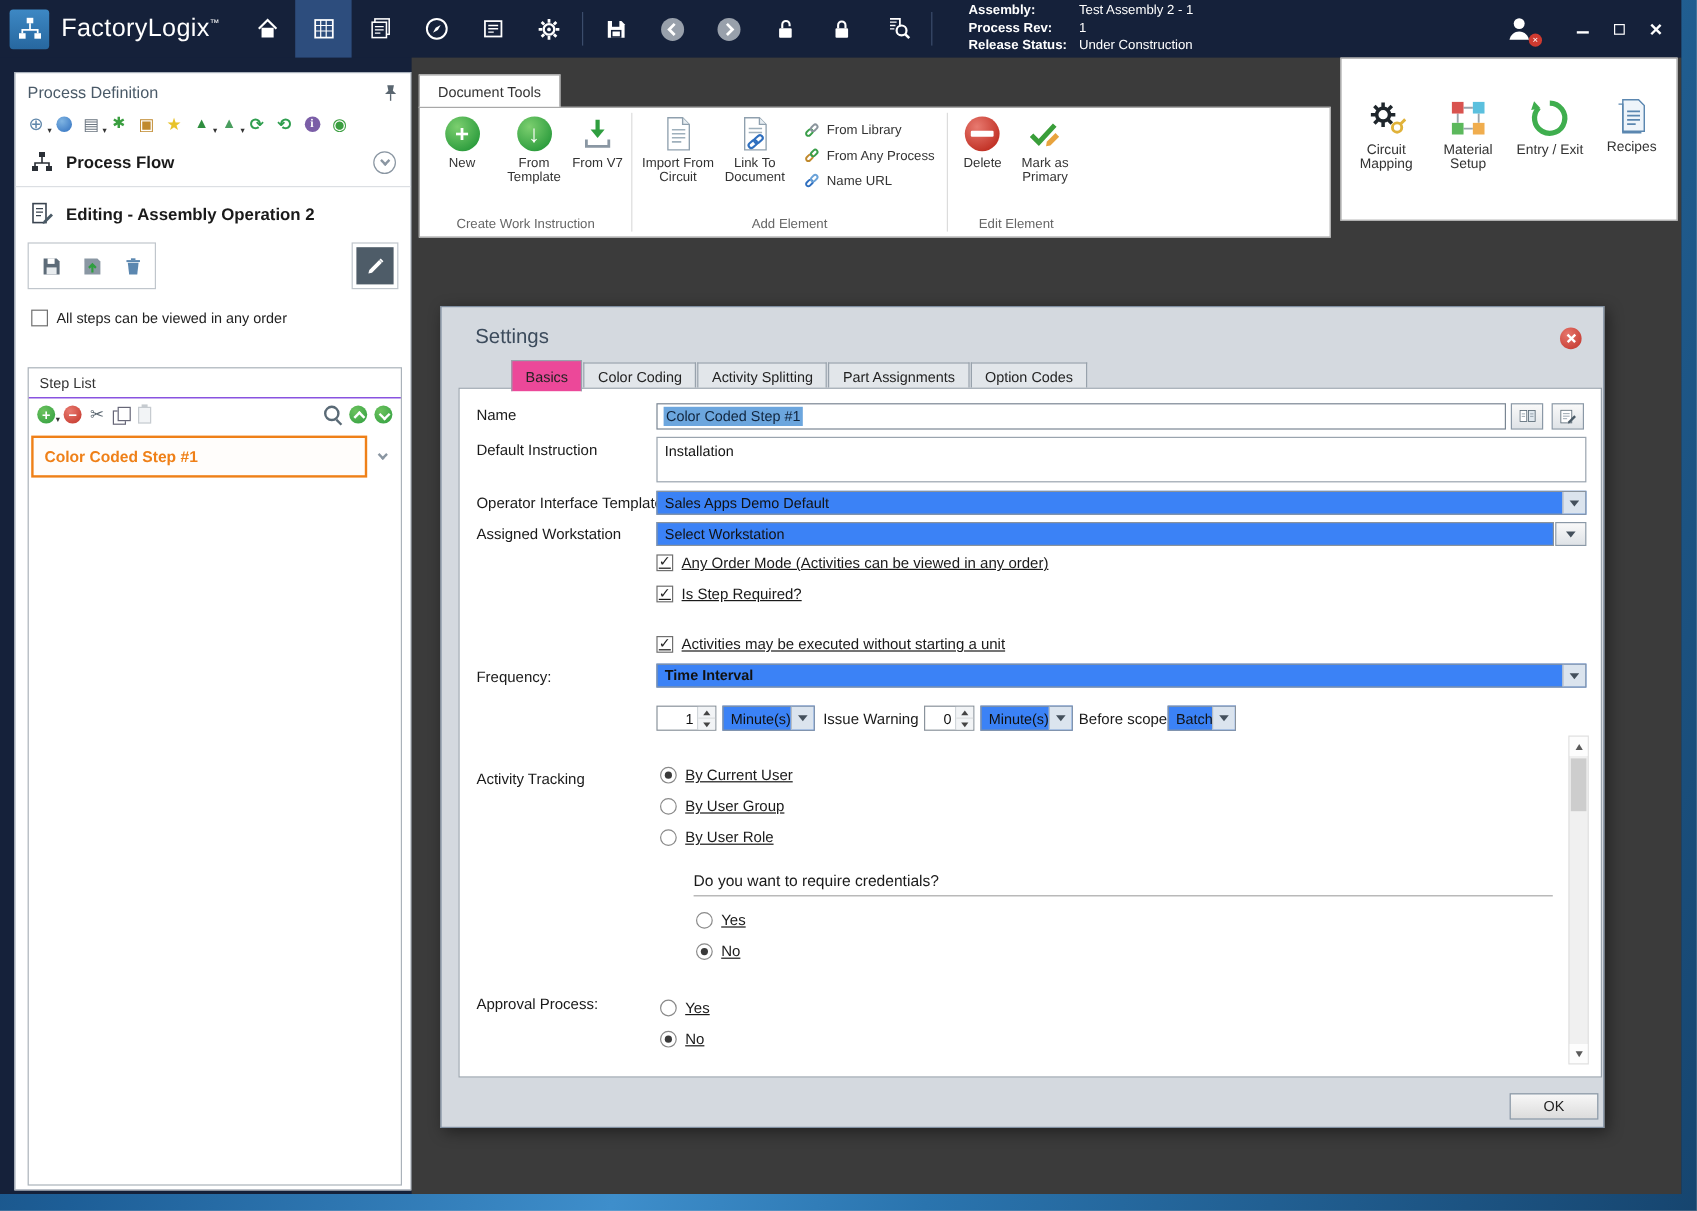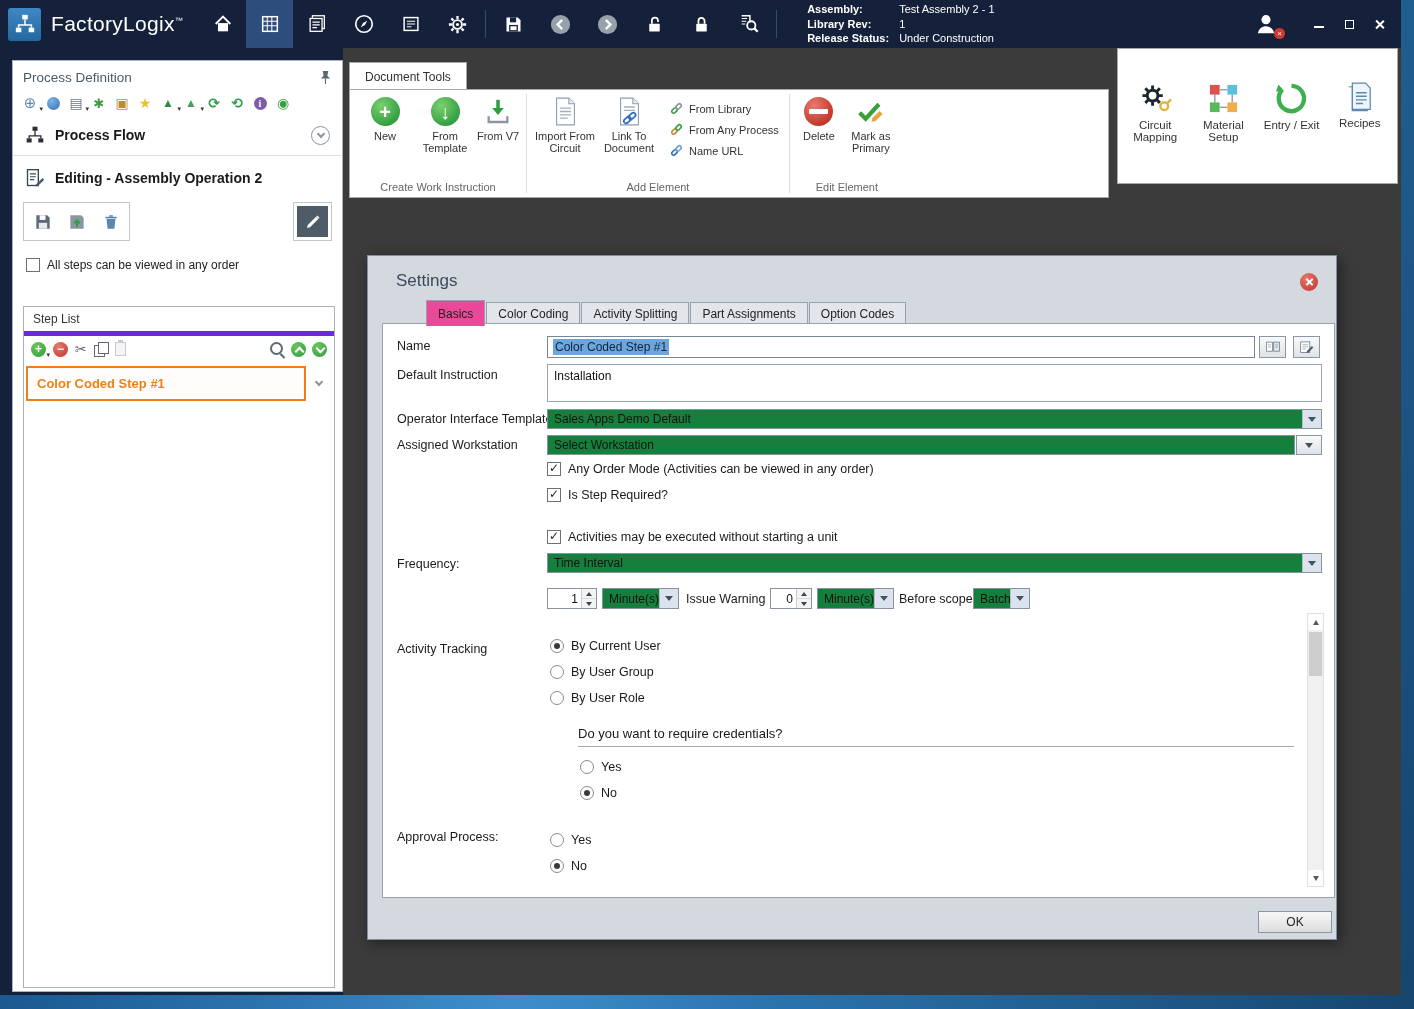--- a/index.html
+++ b/index.html
@@ -63,21 +63,21 @@
   .lp-div { height:1px; background:#dcdfe3; }
   .lp-editing { display:flex; align-items:center; padding:11px 12px; }
   .lp-editing-label { font-size:14px; font-weight:bold; color:#1a1a1a; margin-left:10px; }
   .lp-actions { display:flex; align-items:center; padding:2px 10px 8px 10px; }
   .action-box { border:1px solid #c0c6cc; background:#fff; display:flex; padding:3px; gap:3px; }
   .act-btn { width:31px; height:31px; display:flex; align-items:center; justify-content:center; cursor:pointer; }
   .act-btn.pressed { background:#4e5c68; }
   .lp-spacer { flex:1; }
   .lp-check { display:flex; align-items:center; gap:7px; padding:9px 13px; font-size:12px; color:#222; }
   .step-list { position:absolute; left:10px; right:7px; top:245px; bottom:3px; border:1px solid #aab2ba; }
-  .sl-header { font-size:12px; color:#333; padding:5px 9px; border-bottom:5px solid #6d28d9; }
+  .sl-header { font-size:12px; color:#333; padding:5px 9px; border-bottom:1px solid #6d28d9; }
   .sl-toolbar { display:flex; align-items:center; gap:7px; padding:5px 7px; }
   .g-circle { width:15px; height:15px; border-radius:50%; color:#fff; font-size:12px; font-weight:bold; display:flex; align-items:center; justify-content:center; line-height:1; cursor:pointer; position:relative; }
   .c-green { background:radial-gradient(circle at 35% 30%, #6cc25e, #2f9e3f); }
   .c-red   { background:radial-gradient(circle at 35% 30%, #e87a70, #c23327); }
   .ic-cut  { font-size:14px; color:#5a6670; cursor:pointer; }
   .ic-copy { position:relative; width:14px; height:14px; cursor:pointer; }
   .ic-copy::before { content:""; position:absolute; left:0; top:3px; width:9px; height:10px; border:1px solid #667; background:#fff; }
   .ic-copy::after  { content:""; position:absolute; left:4px; top:0; width:9px; height:10px; border:1px solid #667; background:#fff; }
   .ic-paste { width:11px; height:14px; border:1px solid #98a2aa; background:#e8ecef; position:relative; opacity:.55; cursor:pointer; }
   .ic-paste::before { content:""; position:absolute; left:2px; top:-3px; width:5px; height:3px; background:#98a2aa; }
@@ -118,32 +118,32 @@
   .dlg-close::after  { content:""; position:absolute; width:9px; height:1.8px; background:#fff; transform:rotate(-45deg); }
   .dlg-tabs { position:absolute; left:14px; top:44px; display:flex; align-items:flex-end; }
   .dlg-tab { font-size:12px; color:#222; padding:4px 11px 5px 11px; border:1px solid #98a2ac; border-bottom:none; background:#e2e6ea; margin-right:1px; cursor:pointer; white-space:nowrap; }
   .dlg-tab.active { background:#ec4899; padding-top:6px; position:relative; z-index:2;margin-left:44px; }
   .dlg-content { position:absolute; left:14px; top:67px; width:953px; height:575px; background:#fff; border:1px solid #98a2ac; }
   .f-label { position:absolute; font-size:12.5px; color:#1a1a1a; white-space:nowrap; }
   .text-input { position:absolute; border:1px solid #7a8693; background:#fff; display:flex; align-items:center; padding-left:5px; font-size:12px; color:#111; cursor:text; }
   .text-input .sel { background:#6ca6de; color:#10243c; padding:1px 2px; }
   .textarea { position:absolute; border:1px solid #9aa4ae; background:#fff; font-size:12px; color:#111; padding:4px 6px; cursor:text; }
   .mini-btn { position:absolute; border:1px solid #8a98a6; background:linear-gradient(#f9f9f9,#dfe3e7); display:flex; align-items:center; justify-content:center; cursor:pointer; }
-  .combo { position:absolute; border:1px solid #8a939c; background:#15803d; display:flex; align-items:center; font-size:12px; color:#111; cursor:pointer; }
+  .combo { position:absolute; border:1px solid #8a939c; background:#3b82f6; display:flex; align-items:center; font-size:12px; color:#111; cursor:pointer; }
   .combo .val { flex:1; padding-left:6px; white-space:nowrap; overflow:hidden; }
   .combo .drop { width:19px; align-self:stretch; background:#dbe4ee; border-left:1px solid #b6bcc2; display:flex; align-items:center; justify-content:center; }
   .combo .drop::before { content:""; border-left:4px solid transparent; border-right:4px solid transparent; border-top:5px solid #44505c; }
   .spin { position:absolute; border:1px solid #8a939c; background:#fff; display:flex; }
   .spin .val { flex:1; font-size:12px; display:flex; align-items:center; justify-content:flex-end; padding-right:3px; color:#111; }
   .spin .btns { width:15px; display:flex; flex-direction:column; border-left:1px solid #c6ccd2; cursor:pointer; }
   .spin .btns span { flex:1; display:flex; align-items:center; justify-content:center; background:#f2f4f6; }
   .spin .btns span:first-child { border-bottom:1px solid #d6dadc; }
   .tri-up   { border-left:3px solid transparent; border-right:3px solid transparent; border-bottom:4px solid #444; }
   .tri-down { border-left:3px solid transparent; border-right:3px solid transparent; border-top:4px solid #444; }
-  .check-row, .radio-row { position:absolute; display:flex; align-items:center; gap:7px; font-size:12.5px; color:#1a1a1a; cursor:pointer; white-space:nowrap; }
+  .check-row, .radio-row { position:absolute; display:flex; align-items:center; gap:7px; font-size:12.5px; color:#1a1a1a; cursor:pointer; white-space:nowrap;text-decoration:underline; }
   .cbx { width:14px; height:14px; border:1px solid #707070; background:#fff; display:flex; align-items:center; justify-content:center; flex:0 0 auto; }
   .cbx.checked::before { content:"✓"; font-size:12px; font-weight:bold; color:#222; margin-top:-2px; }
   .rdo { width:14px; height:14px; border:1px solid #8a8a8a; border-radius:50%; background:#fff; position:relative; flex:0 0 auto; }
   .rdo.selected::after { content:""; position:absolute; left:3px; top:3px; width:6px; height:6px; background:#3a3a3a; border-radius:50%; }
   .cred-line { position:absolute; height:1px; background:#a8a8a8; }
   .scrollbar { position:absolute; left:924px; top:289px; width:17px; height:274px; background:#f0f0f0; border:1px solid #e0e0e0; cursor:pointer; }
   .sb-btn { position:absolute; left:0; width:15px; height:16px; background:#fdfdfd; display:flex; align-items:center; justify-content:center; }
   .sb-up { top:0; } .sb-down { bottom:0; }
   .sb-up::before   { content:""; border-left:3.5px solid transparent; border-right:3.5px solid transparent; border-bottom:5px solid #5a5a5a; }
   .sb-down::before { content:""; border-left:3.5px solid transparent; border-right:3.5px solid transparent; border-top:5px solid #5a5a5a; }
@@ -251,21 +251,21 @@
     </div>
 
     <div class="tb-sep"></div>
 
     <div class="assembly-info">
       <div class="info-row">
           <span class="info-label">Assembly:</span>
           <span>Test Assembly 2 - 1</span>
         </div>
       <div class="info-row">
-          <span class="info-label">Library Rev:</span>
+          <span class="info-label">Process Rev:</span>
           <span>1</span>
         </div>
       <div class="info-row">
           <span class="info-label">Release Status:</span>
           <span>Under Construction</span>
         </div>
     </div>
 
     <div class="tb-right">
       <div class="user-btn">
@@ -626,21 +626,21 @@
         <span class="cbx checked"></span>
         <span>Is Step Required?</span>
       </div>
 
       <div class="check-row" style="left:164px; top:206px;">
         <span class="cbx checked"></span>
         <span>Activities may be executed without starting a unit</span>
       </div>
 
       <div class="f-label" style="left:14px; top:233px;">Frequency:</div>
-      <div class="combo" style="left:164px; top:229px; width:775px; height:20px;">
+      <div class="combo" style="left:164px; top:229px; width:775px; height:20px;font-weight:bold;">
         <span class="val">Time Interval</span>
           <span class="drop"></span>
       </div>
 
       <div class="spin" style="left:164px; top:264px; width:50px; height:21px;">
         <span class="val">1</span>
         <span class="btns">
             <span>
               <i class="tri-up"></i>
             </span>

